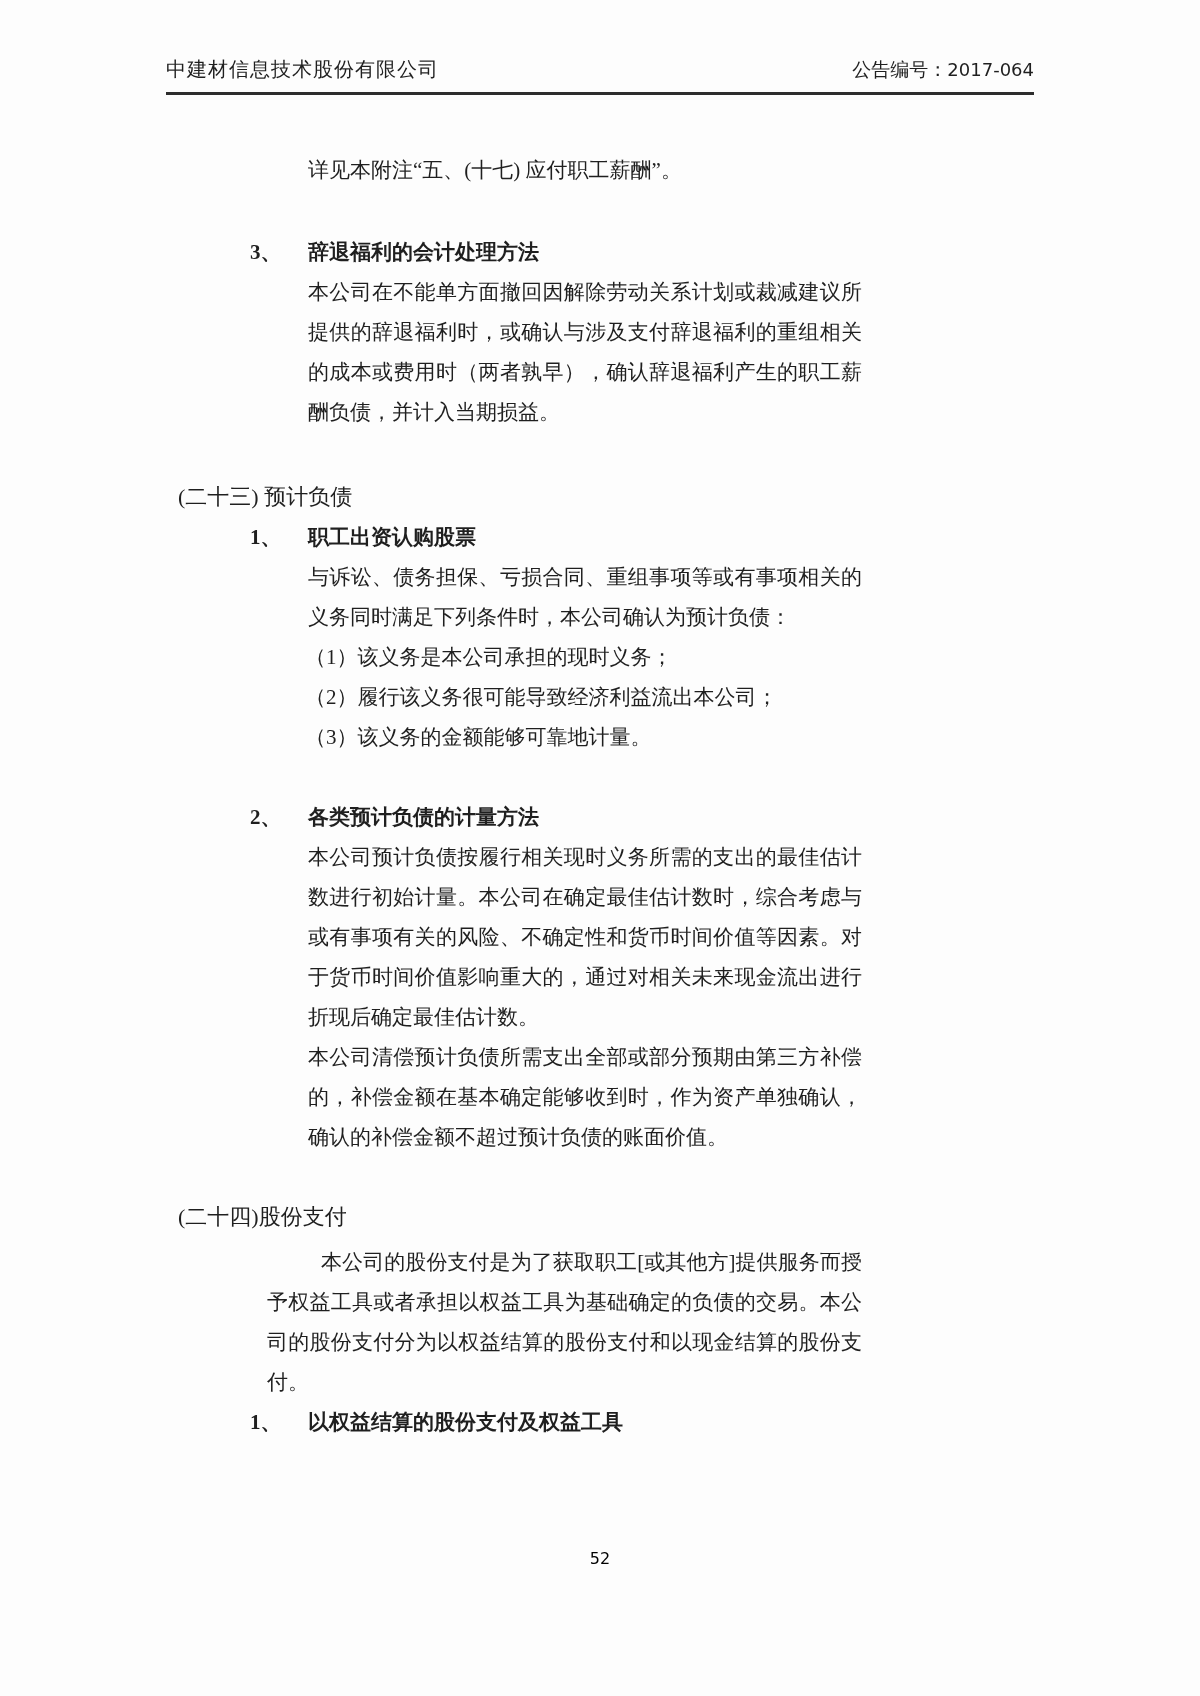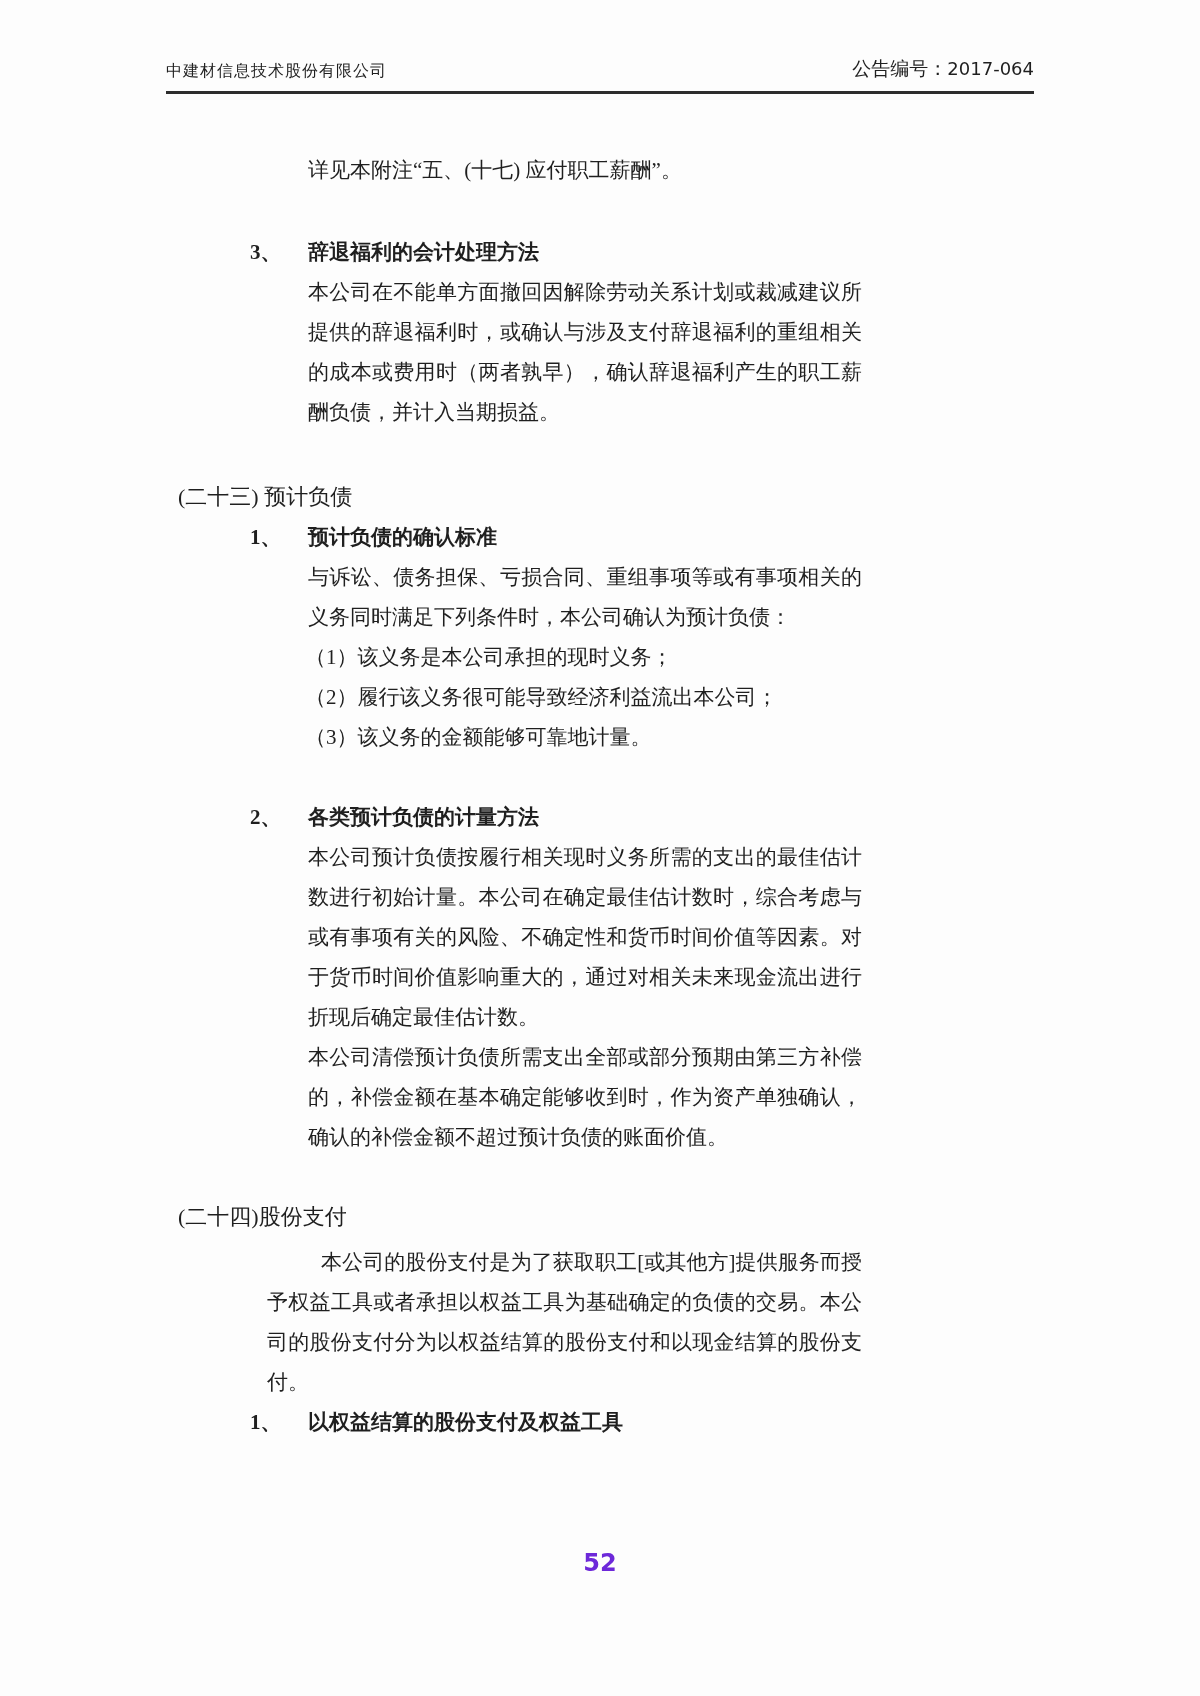--- a/index.html
+++ b/index.html
@@ -23,21 +23,21 @@
     top: 56px;
     left: 166px;
     width: 868px;
     display: flex;
     justify-content: space-between;
     align-items: flex-end;
     padding-bottom: 9px;
     border-bottom: 3px solid #2d2d2d;
   }
   .header .company {
-    font-size: 16px;
+    font-size: 20px;
     letter-spacing: 1px;
   }
   .header .notice {
     font-size: 19px;
     margin-left: 48px;
   }
   .header .notice .num {
     font-family: "DejaVu Sans", "Liberation Sans", sans-serif;
     font-size: 18px;
   }
@@ -92,23 +92,22 @@
   
   .footer {
     position: absolute;
     top: 1549px;
     left: 0;
     width: 1200px;
     text-align: center;
   }
   .footer .page-num {
     font-family: "DejaVu Sans", "Liberation Sans", sans-serif;
-    font-size: 24px;
-    color: #6d28d9;
-    font-weight: bold;
+    font-size: 16px;
+    color: #000000;
   }
 </style>
 </head>
 <body>
 
 <div class="page">
 
   <div class="header">
     <span class="company">中建材信息技术股份有限公司</span>
     <span class="notice">
@@ -123,21 +122,21 @@
     <div class="num-row mt-42">
       <span class="num-col">3、</span>
       <span class="title-col">辞退福利的会计处理方法</span>
     </div>
     <div class="para">本公司在不能单方面撤回因解除劳动关系计划或裁减建议所提供的辞退福利时，或确认与涉及支付辞退福利的重组相关的成本或费用时（两者孰早），确认辞退福利产生的职工薪酬负债，并计入当期损益。</div>
 
     <div class="sec-heading mt-45">(二十三) 预计负债</div>
 
     <div class="num-row">
       <span class="num-col">1、</span>
-      <span class="title-col">预计负债的确认标准</span>
+      <span class="title-col">职工出资认购股票</span>
     </div>
     <div class="para">与诉讼、债务担保、亏损合同、重组事项等或有事项相关的义务同时满足下列条件时，本公司确认为预计负债：</div>
     <div class="cond-item">（1）该义务是本公司承担的现时义务；</div>
     <div class="cond-item">（2）履行该义务很可能导致经济利益流出本公司；</div>
     <div class="cond-item">（3）该义务的金额能够可靠地计量。</div>
 
     <div class="num-row mt-40">
       <span class="num-col">2、</span>
       <span class="title-col">各类预计负债的计量方法</span>
     </div>

